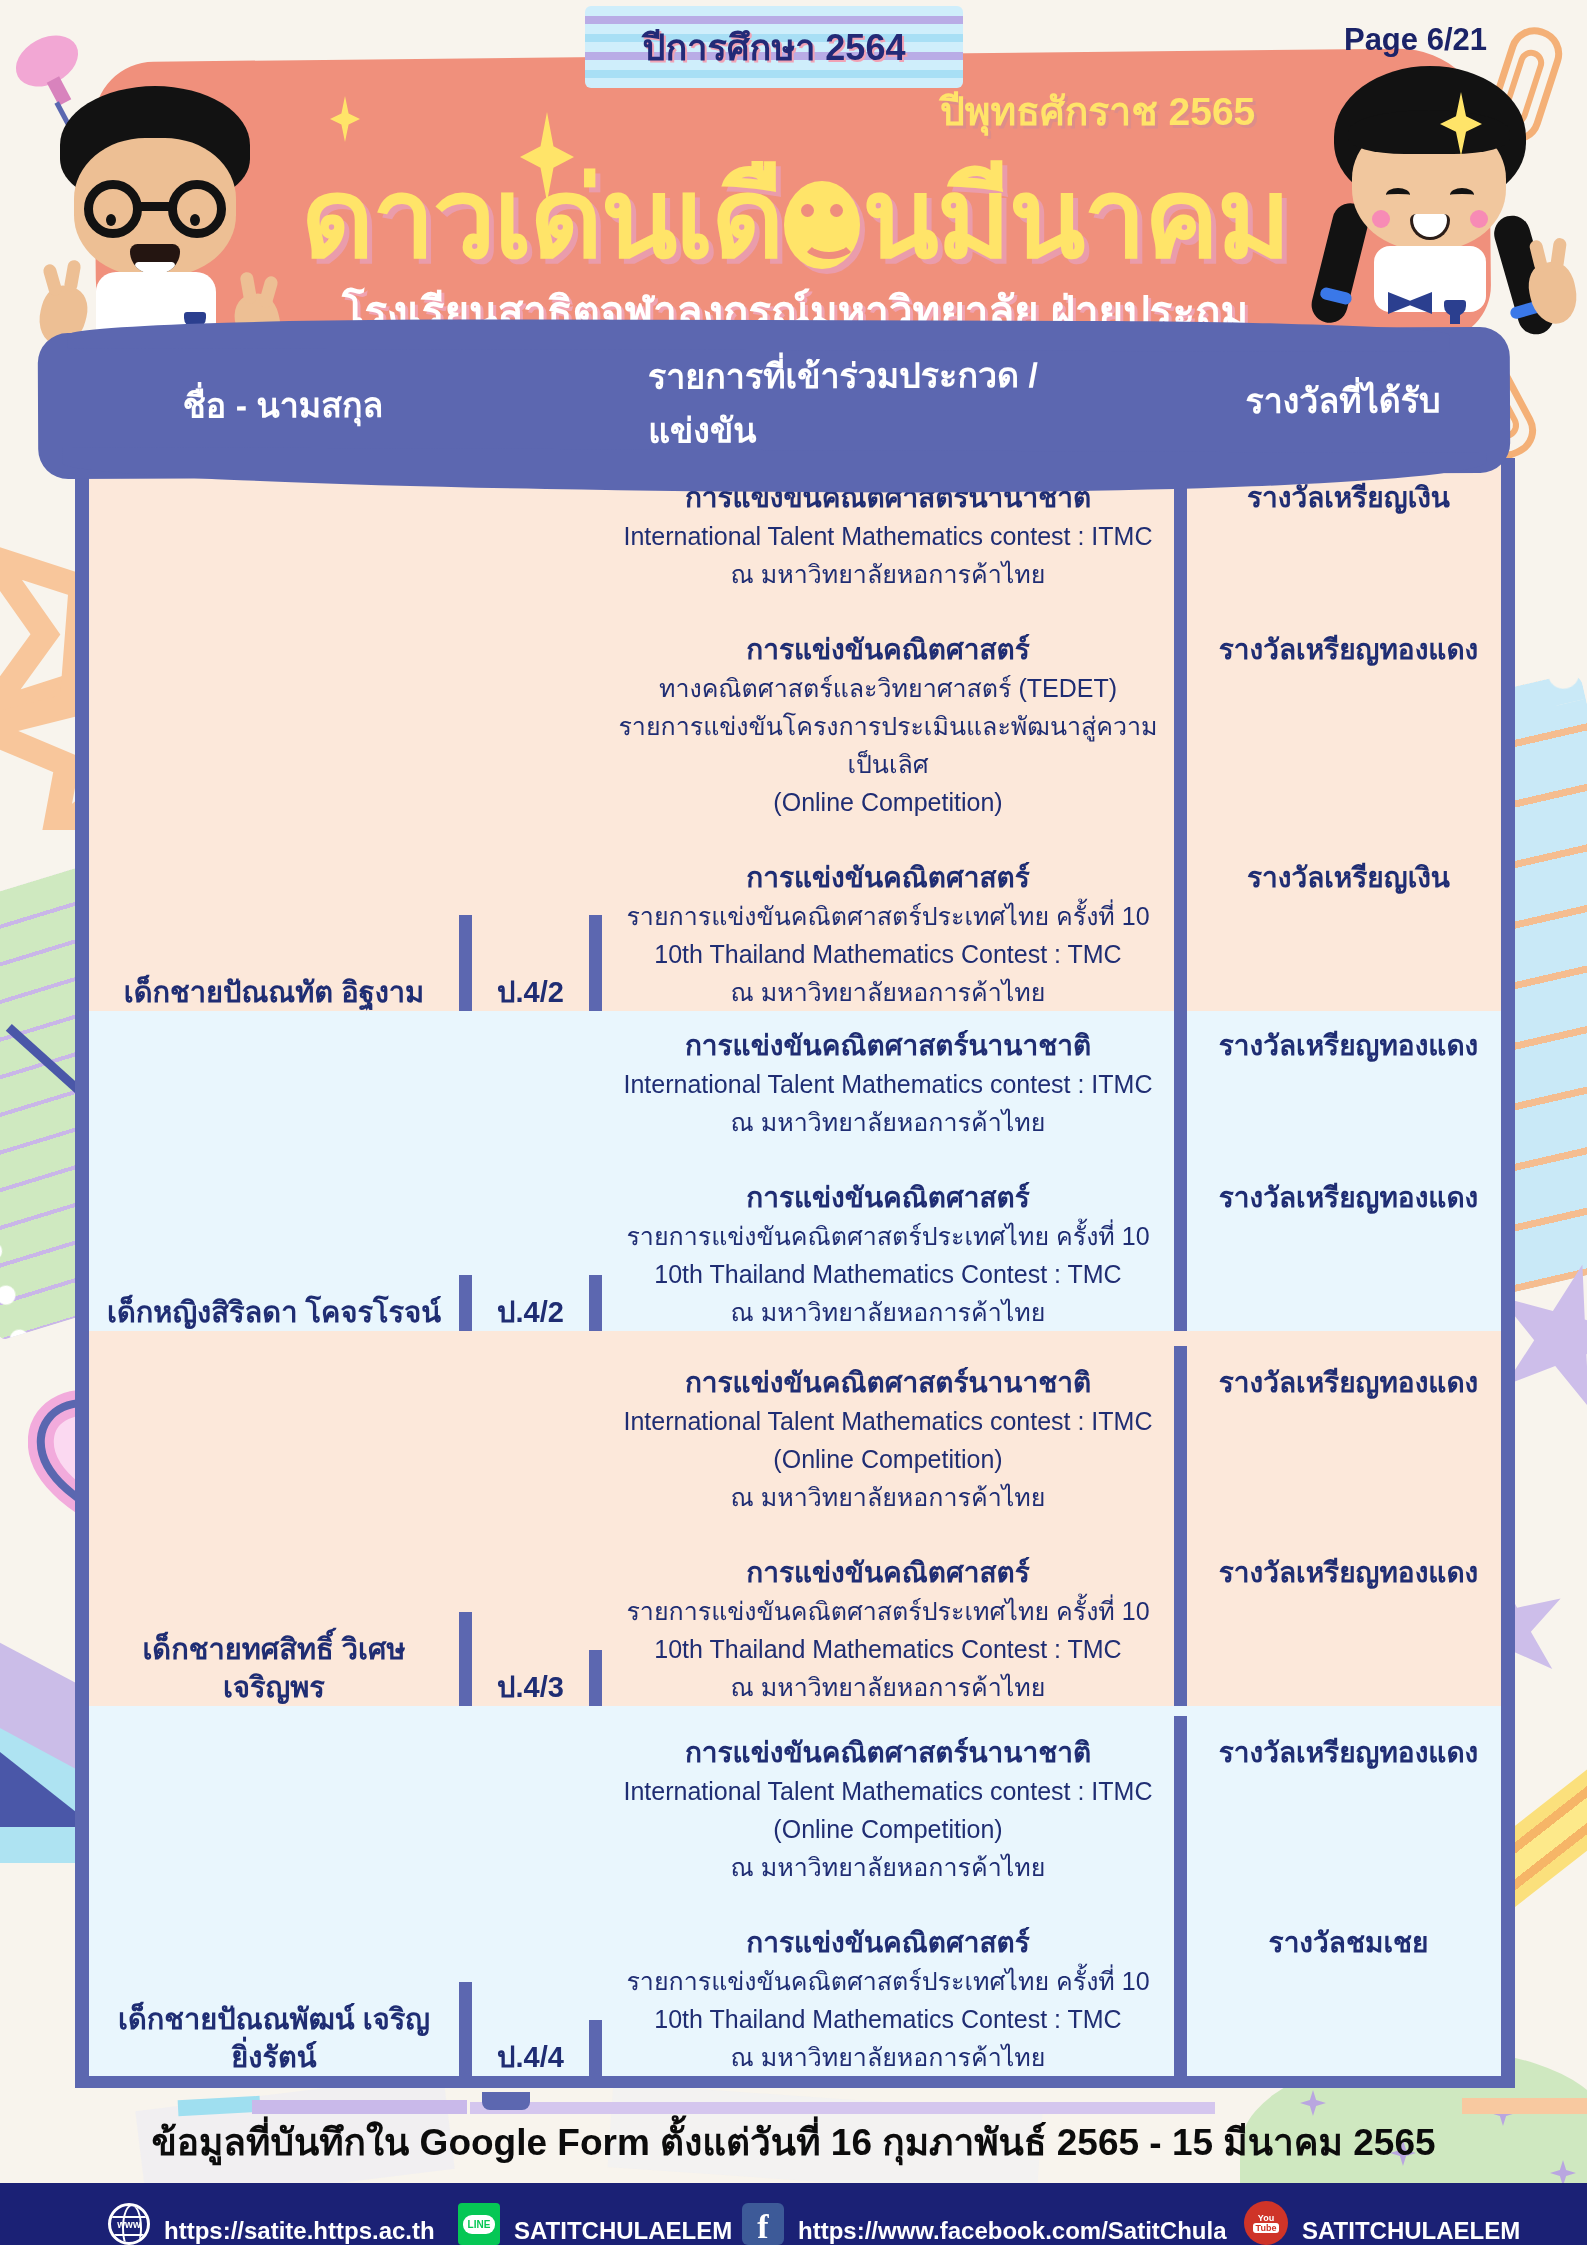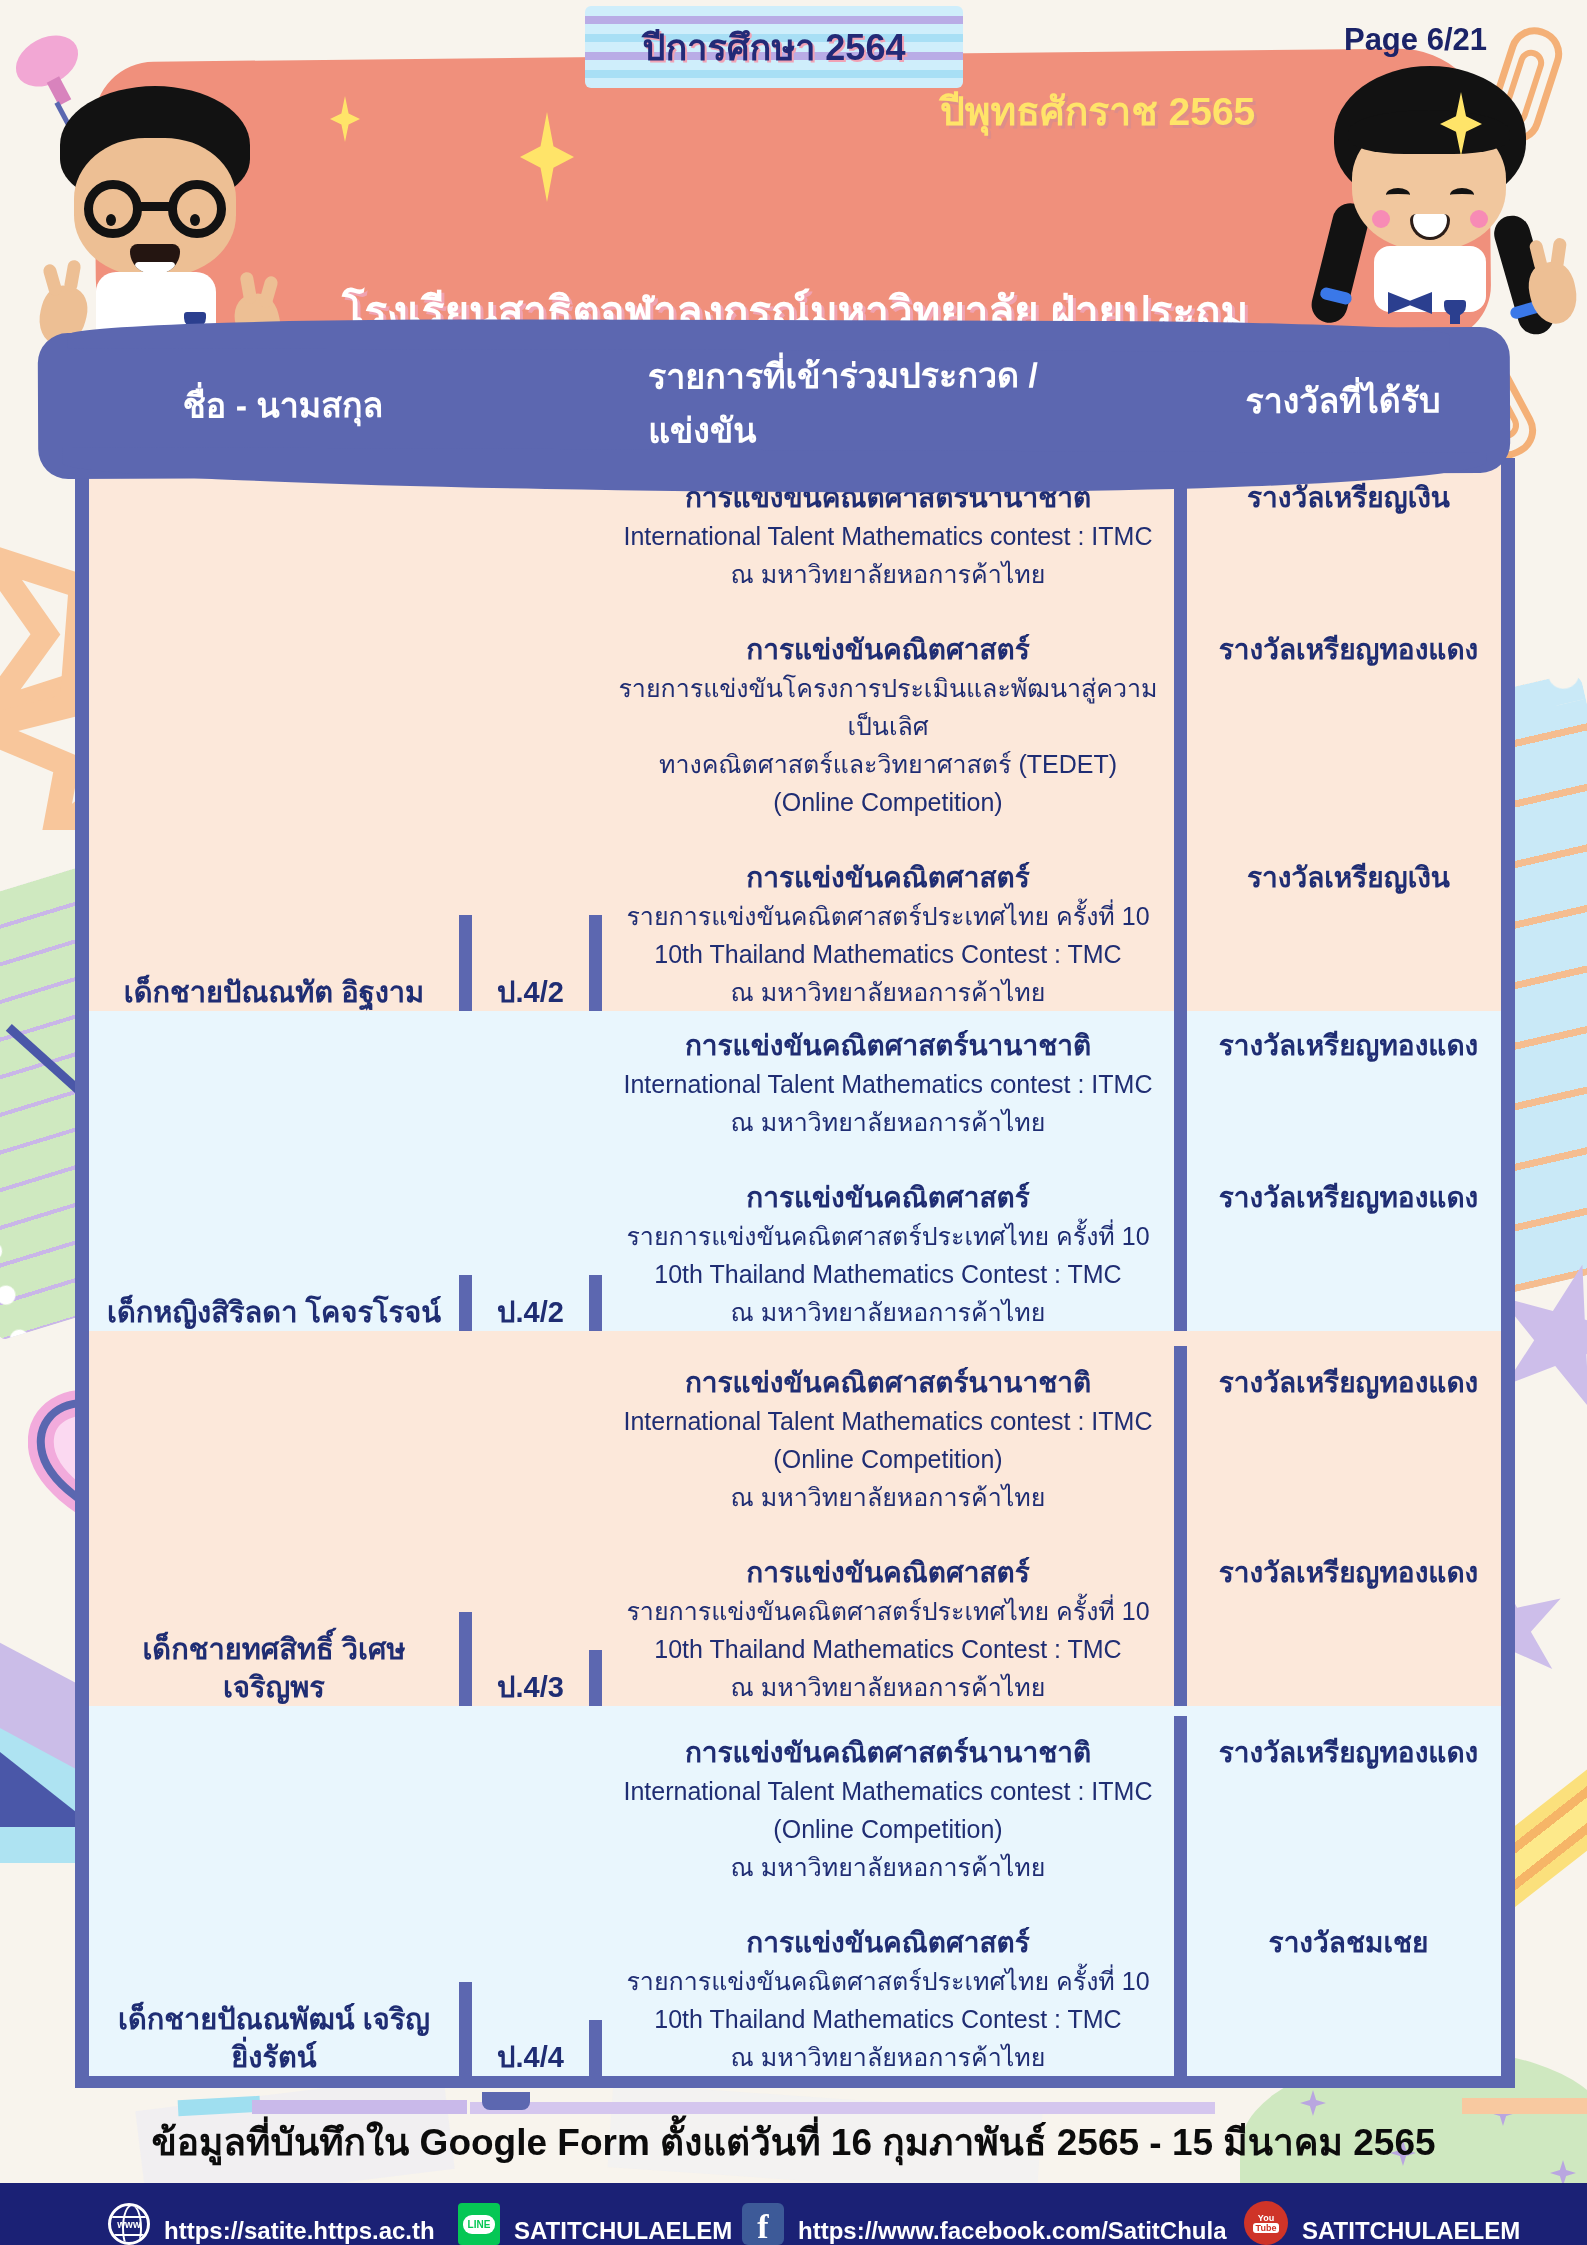--- a/index.html
+++ b/index.html
@@ -218,20 +218,21 @@
 
   <div class="salmon-blob"></div>
   <div class="dec sparkle sp1" style="z-index:3;"></div>
   <div class="dec sparkle sp2" style="z-index:3;"></div>
   <div class="dec sparkle sp3" style="z-index:3;"></div>
   <div class="year-badge">
     <span>ปีการศึกษา 2564</span>
   </div>
   <div class="page-label">Page 6/21</div>
   <div class="buddhist-year">ปีพุทธศักราช 2565</div>
+  <div class="main-title"><span>ดาวเด่นเดื</span><span class="t-smile"></span><span>นมีนาคม</span></div>
   <div class="subtitle">โรงเรียนสาธิตจุฬาลงกรณ์มหาวิทยาลัย ฝ่ายประถม</div>
 
   <div class="kid" id="boy">
     <i class="b-hair"></i>
       <i class="b-face"></i>
     <i class="b-gl b-gl1"></i>
       <i class="b-gl b-gl2"></i>
       <i class="b-bridge"></i>
     <i class="b-pup b-pup1"></i>
       <i class="b-pup b-pup2"></i>
@@ -278,22 +279,22 @@
     <div class="cell-level">ป.4/2</div>
     <div class="entries">
           <div class="comp">
             <div class="comp-title">การแข่งขันคณิตศาสตร์นานาชาติ</div>
             <div class="comp-line">International Talent Mathematics contest : ITMC</div>
             <div class="comp-line">ณ มหาวิทยาลัยหอการค้าไทย</div>
           </div>
           <div class="award">รางวัลเหรียญเงิน</div>
           <div class="comp">
             <div class="comp-title">การแข่งขันคณิตศาสตร์</div>
+            <div class="comp-line">ทางคณิตศาสตร์และวิทยาศาสตร์ (TEDET)</div>
             <div class="comp-line">รายการแข่งขันโครงการประเมินและพัฒนาสู่ความเป็นเลิศ</div>
-            <div class="comp-line">ทางคณิตศาสตร์และวิทยาศาสตร์ (TEDET)</div>
             <div class="comp-line">(Online Competition)</div>
           </div>
           <div class="award">รางวัลเหรียญทองแดง</div>
           <div class="comp">
             <div class="comp-title">การแข่งขันคณิตศาสตร์</div>
             <div class="comp-line">รายการแข่งขันคณิตศาสตร์ประเทศไทย ครั้งที่ 10</div>
             <div class="comp-line">10th Thailand Mathematics Contest : TMC</div>
             <div class="comp-line">ณ มหาวิทยาลัยหอการค้าไทย</div>
           </div>
           <div class="award">รางวัลเหรียญเงิน</div>

